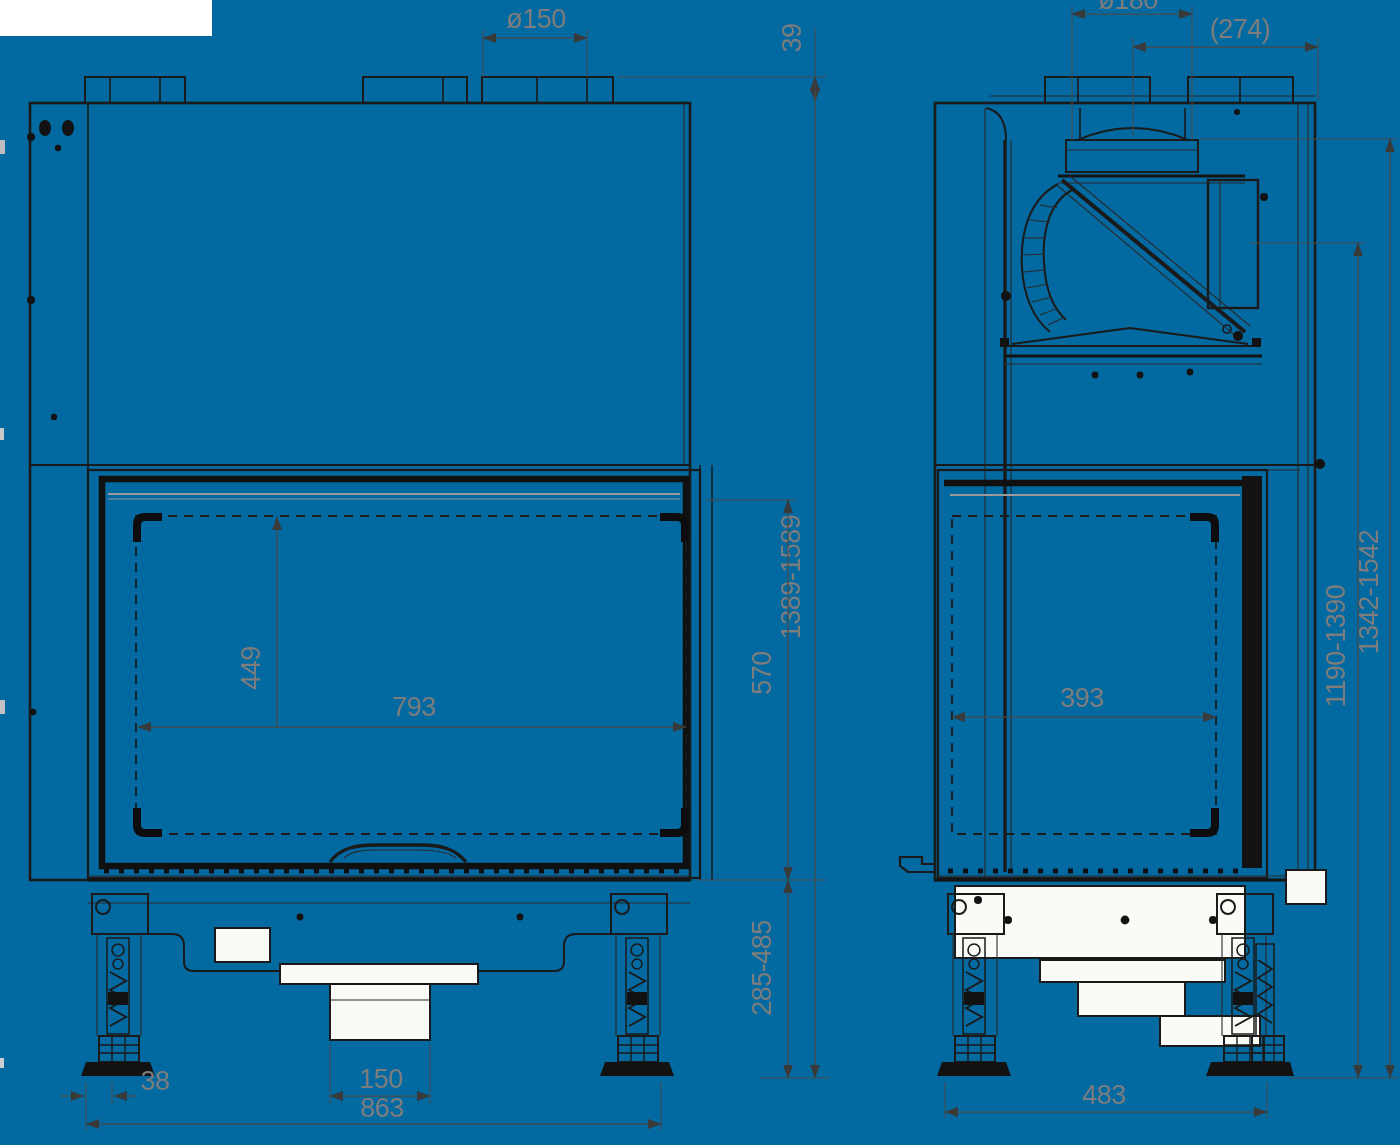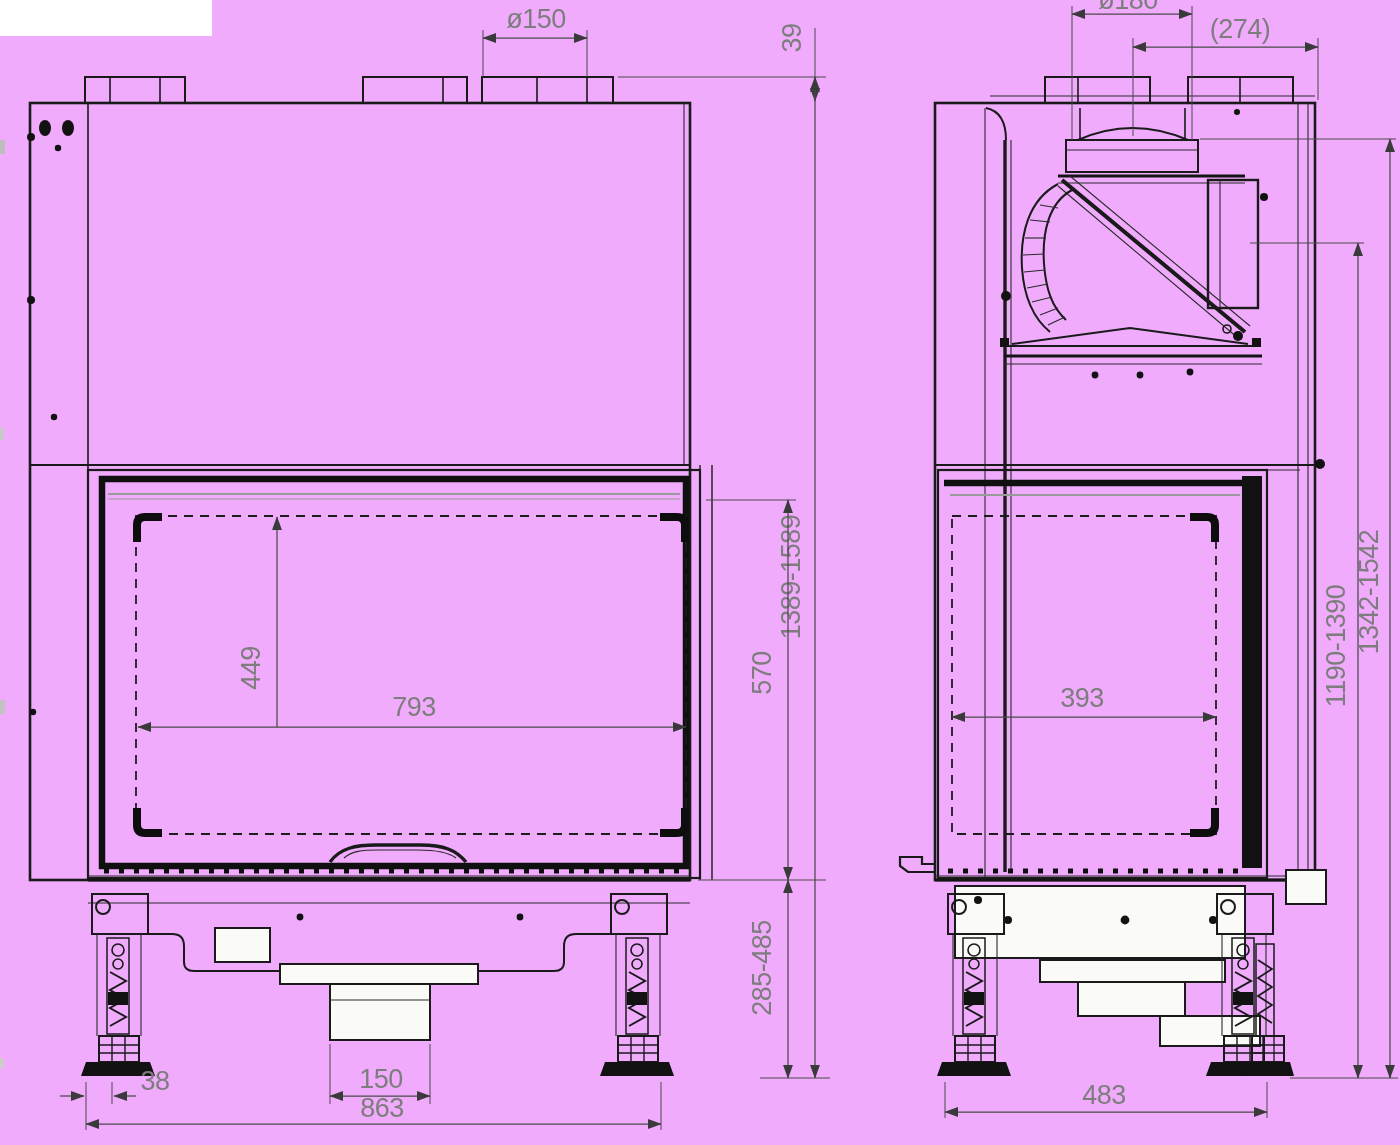--- a/index.html
+++ b/index.html
@@ -1,16 +1,16 @@
 <!DOCTYPE html>
 <html><head>
 <meta charset="utf-8">
 <style>
   html,body{margin:0;padding:0;background:#e8e8e6;}
-  .sheet{position:relative;width:1400px;height:1145px;background:#f0abfc;overflow:hidden;
+  .sheet{position:relative;width:1400px;height:1145px;background:#0369a1;overflow:hidden;
          font-family:"Liberation Sans", sans-serif;}
   svg{position:absolute;left:0;top:0;}
   .ln  {stroke:#1a1a1a;fill:none;}
   .ln2 {stroke:#1a1a1a;stroke-width:2;fill:none;}
   .ln3 {stroke:#141414;stroke-width:3;fill:none;}
   .thick{stroke:#101010;stroke-width:6.5;fill:none;}
   .thin{stroke:#2a2a2a;stroke-width:1.1;fill:none;}
   .gray{stroke:#9a9a9a;fill:none;}
   .dash{stroke:#1c1c1c;stroke-width:1.8;fill:none;stroke-dasharray:9 7;}
   .rivet{stroke:#101010;stroke-width:5;fill:none;stroke-dasharray:5 10;}

